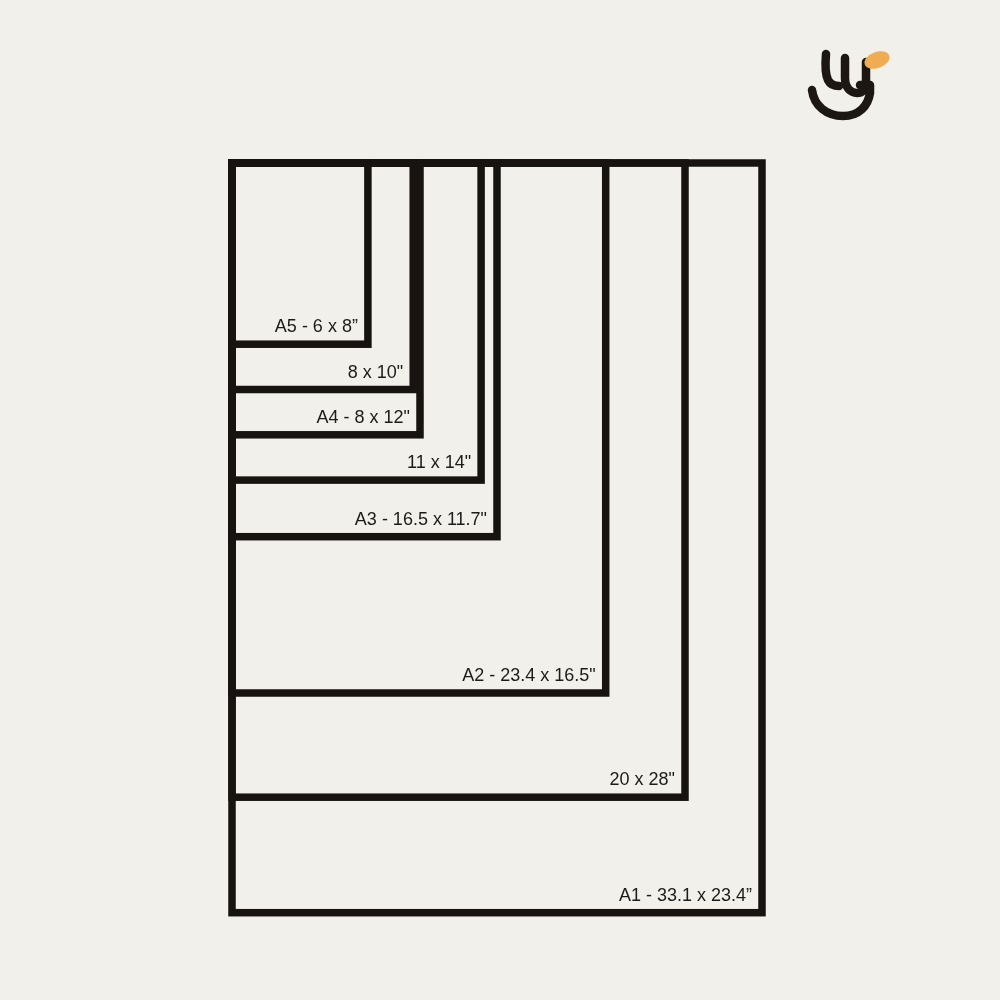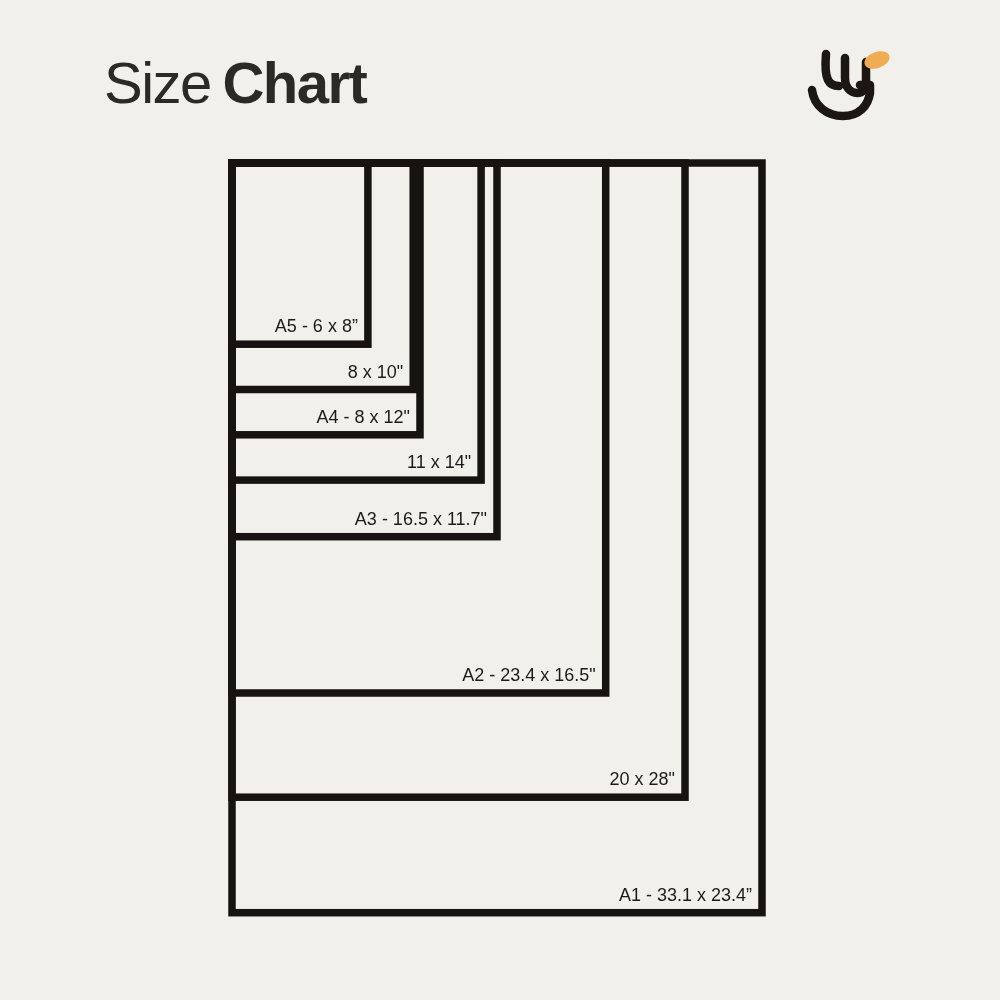--- a/index.html
+++ b/index.html
@@ -34,23 +34,20 @@
     left: 0; top: 0;
     width: 1000px; height: 1000px;
   }
 </style>
 </head>
 <body style="background: rgb(242, 240, 235);">
 
 <div class="canvas">
 
   <header>
-    <h1 class="title" style="color: rgb(43, 42, 39);">
-      <span class="t-reg">Size</span><span class="t-bold">Chart</span>
-    </h1>
 
     <svg class="logo" viewBox="0 0 100 90" fill="none" stroke-linecap="round" stroke-linejoin="round">
       <path d="M24,18 C23,30 23,38 26,44 C28,48 32,50 37,50" stroke-width="8.5" stroke="#1C1712"></path>
       <path d="M43,22 L43,42 C43,52 49,57 55,57 C61,57 64,53 64,47 L64,26" stroke-width="8.5" stroke="#1C1712"></path>
       <path d="M10,54 C12,70 25,80 41,80 C57,80 66,70 68,57 L68,49 L58,49" stroke-width="8.5" stroke="#1C1712"></path>
       <ellipse cx="75" cy="24" rx="13" ry="8" transform="rotate(-20 75 24)" stroke="none" fill="#F0AC52"></ellipse>
     </svg>
   </header>
 
   <svg id="chart" class="chart" viewBox="0 0 1000 1000">

